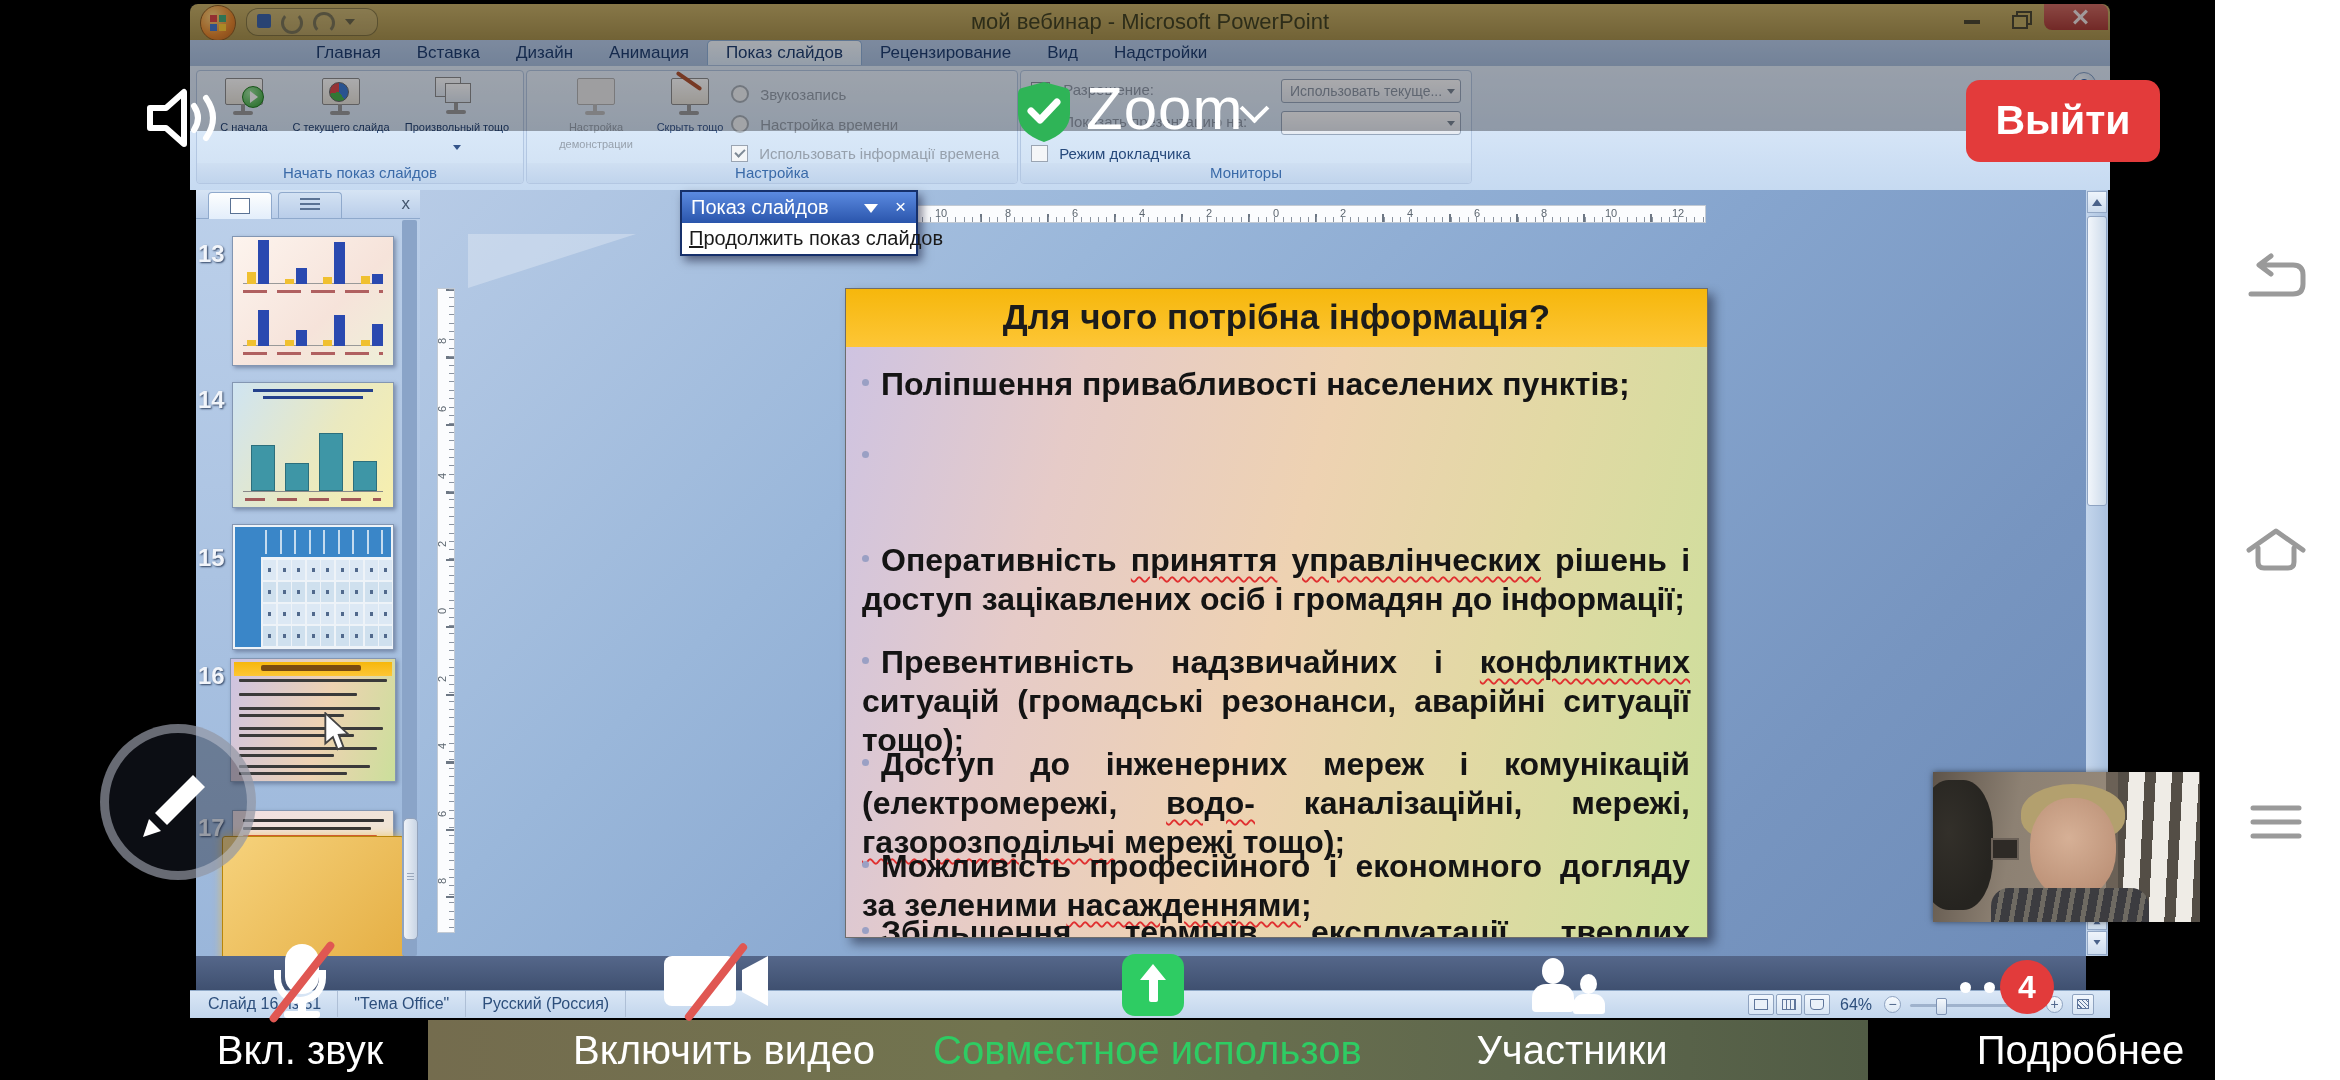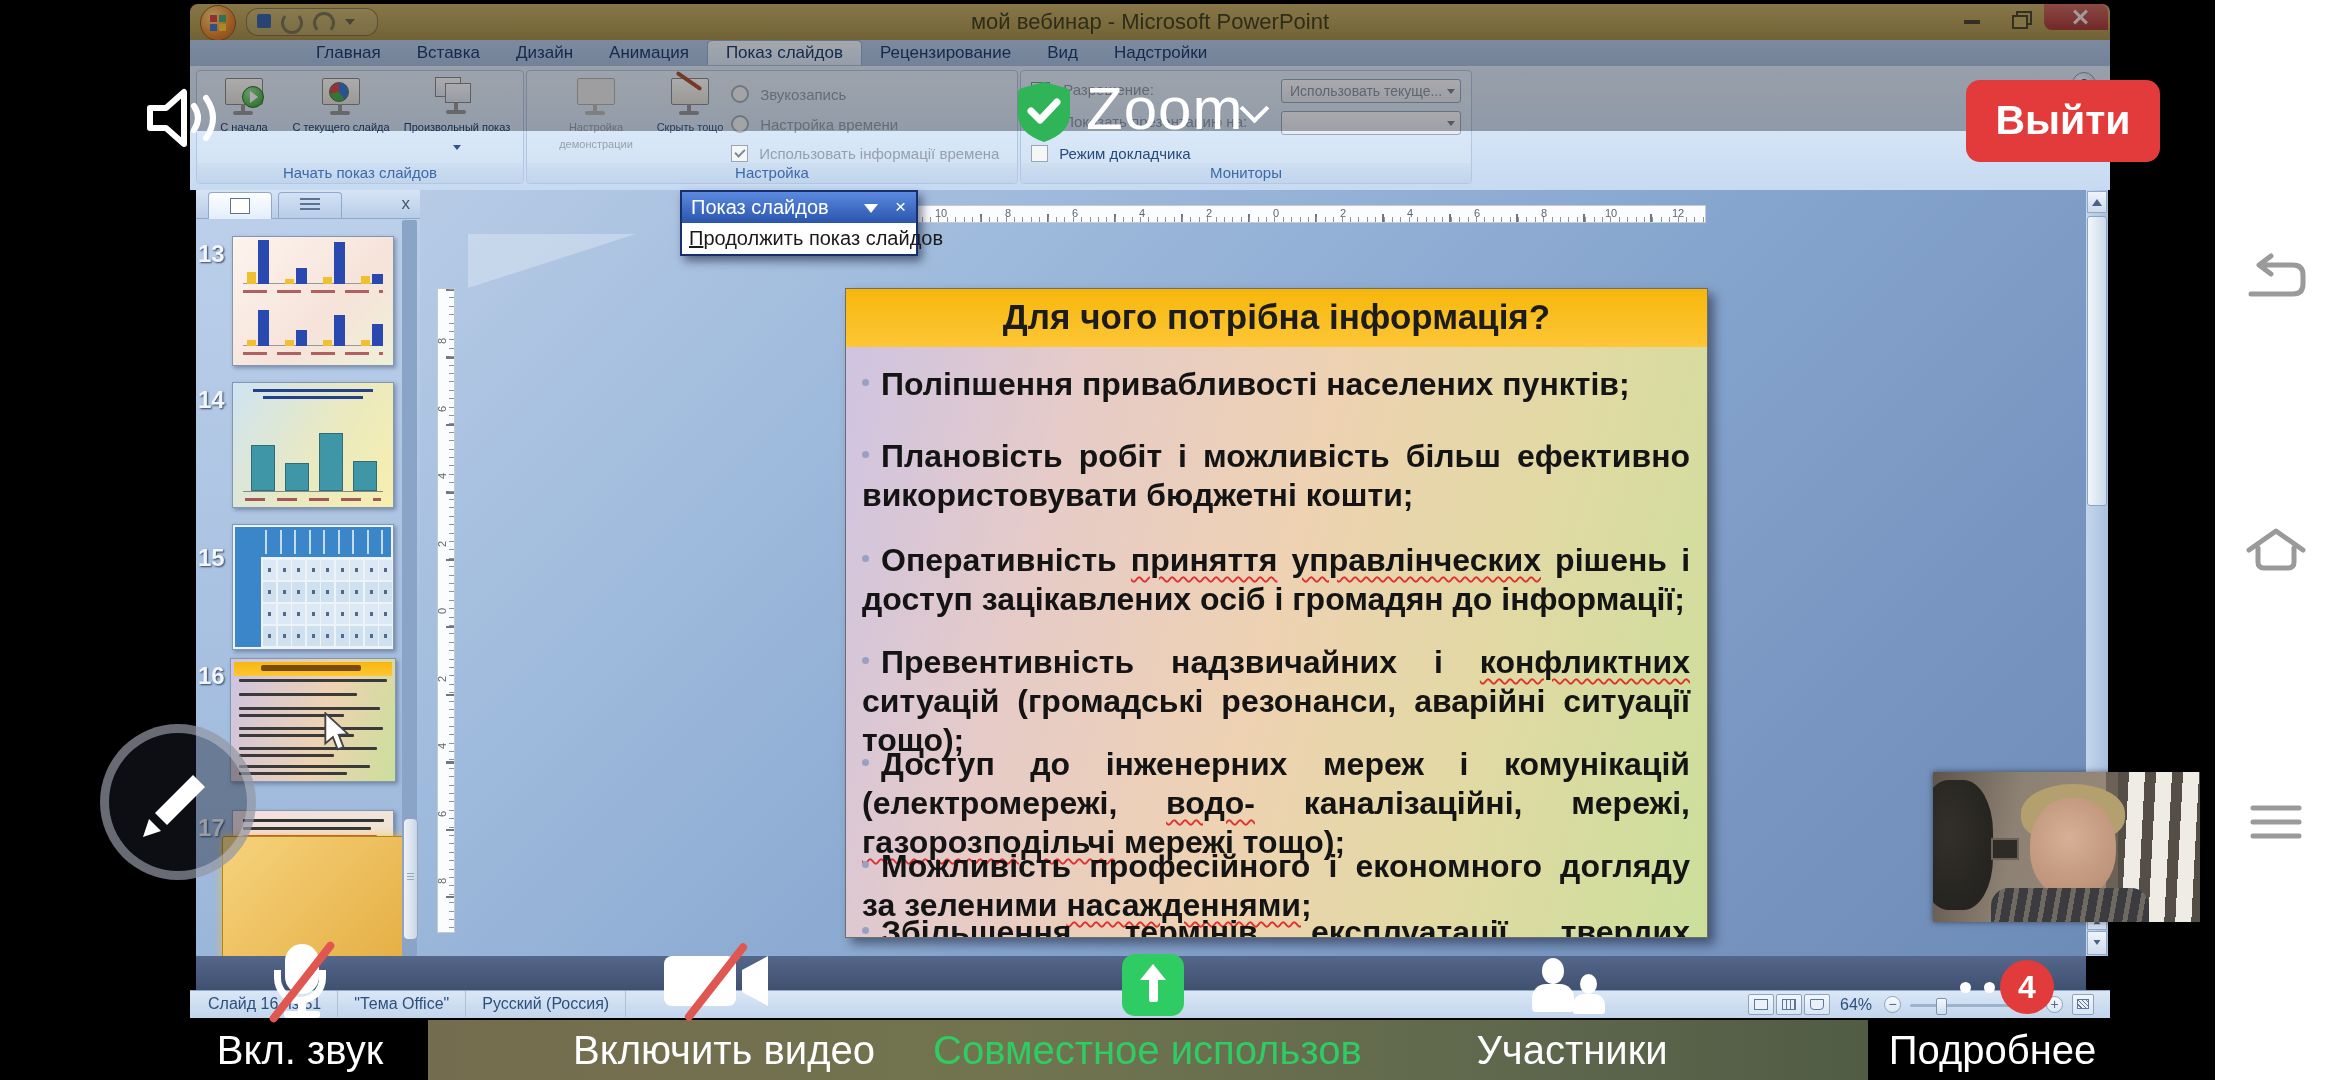--- a/index.html
+++ b/index.html
@@ -244,21 +244,21 @@
           </div>
         <div class="bigbtn-label">С текущего слайда</div>
       </div>
       <div class="bigbtn" style="left:204px;width:112px">
         <div class="scr-icon">
           <div class="stack2"></div>
             <div class="stack2 b"></div>
             <div class="scr-leg" style="top:26px"></div>
             <div class="scr-base" style="top:33px"></div>
           </div>
-        <div class="bigbtn-label">Произвольный показ</div>
+        <div class="bigbtn-label">Произвольный тощо</div>
         <div style="display:inline-block;border-top:5px solid #33548a;border-left:4px solid transparent;border-right:4px solid transparent;margin-top:2px"></div>
       </div>
       <div class="rgroup-label">Начать показ слайдов</div>
     </div>
 
     <div class="rgroup" style="left:336px;width:490px">
       <div class="bigbtn dis" style="left:14px;width:110px">
         <div class="scr-icon">
           <div class="scr-face"></div>
             <div class="scr-leg"></div>
@@ -503,21 +503,21 @@
       <div class="vrlab" style="top: 383.5px;">2</div>
       <div class="vrlab" style="top: 451px;">4</div>
       <div class="vrlab" style="top: 518.5px;">6</div>
       <div class="vrlab" style="top: 586px;">8</div>
     </div>
 
   <div class="abs" id="slide">
     <div id="slidetitle">Для чого потрібна інформація?</div>
     <div id="bullets">
         <div class="bullet" style="top: 76px;"><span class="bdot"></span><span>Поліпшення привабливості населених пунктів;</span></div>
-        <div class="bullet" style="top: 148px;"><span class="bdot"></span><span>Плановість робіт і можливість більш ефективно використовувати бюджетні кошти;</span></div>
+        <div class="bullet" style="top: 148px;"><span class="bdot"></span></div>
         <div class="bullet" style="top: 252px;"><span class="bdot"></span><span>Оперативність </span><span class="sp">приняття</span><span> </span><span class="sp">управлінческих</span><span> рішень і доступ зацікавлених осіб і громадян до інформації;</span></div>
         <div class="bullet" style="top: 354px;"><span class="bdot"></span><span>Превентивність надзвичайних і </span><span class="sp">конфликтних</span><span> ситуацій (громадські резонанси, аварійні ситуації тощо);</span></div>
         <div class="bullet" style="top: 456px;"><span class="bdot"></span><span>Доступ до інженерних мереж і комунікацій (електромережі, </span><span class="sp">водо-</span><span> каналізаційні, мережі, </span><span class="sp">газорозподільчі</span><span> мережі тощо);</span></div>
         <div class="bullet" style="top: 558px;"><span class="bdot"></span><span>Можливість професійного і економного догляду за зеленими </span><span class="sp">насажденнями</span><span>;</span></div>
         <div class="bullet" style="top: 624px;"><span class="bdot"></span><span>Збільшення термінів експлуатації твердих покриттів тротуарів</span></div>
       </div>
   </div>
 
   <div class="abs" id="vscroll">
     <div class="scrbtn" style="top:1px"><span class="tri-up"></span></div>
@@ -635,21 +635,21 @@
     <div class="h1"></div>
       <div class="b1"></div>
       <div class="h2"></div>
       <div class="b2"></div>
   </div>
   <div class="blabel" style="left:1380px;width:384px">Участники</div>
 
   <div class="dot abs" style="left:1960px;top:982px;z-index:40"></div>
   <div class="dot abs" style="left:1984px;top:982px;z-index:40"></div>
   <div class="abs" id="badge">4</div>
-  <div class="blabel" style="left:1820px;width:345px">Подробнее</div>
+  <div class="blabel" style="left:1908px;width:345px">Подробнее</div>
 
   <div class="abs" id="navstrip">
     <div class="navicon" style="top:252px">
       <svg width="66" height="58" viewBox="0 0 66 58">
         <path d="M28 4 L16 13 L28 22 M18 13 H50 Q60 13 60 23 V32 Q60 42 50 42 H8" fill="none" stroke="#9a9a9a" stroke-width="5" stroke-linecap="round" stroke-linejoin="round"></path>
       </svg>
     </div>
     <div class="navicon" style="top:518px">
       <svg width="66" height="58" viewBox="0 0 66 58">
         <path d="M6 32 L33 13 L60 32" fill="none" stroke="#9a9a9a" stroke-width="5" stroke-linecap="round" stroke-linejoin="round"></path>

